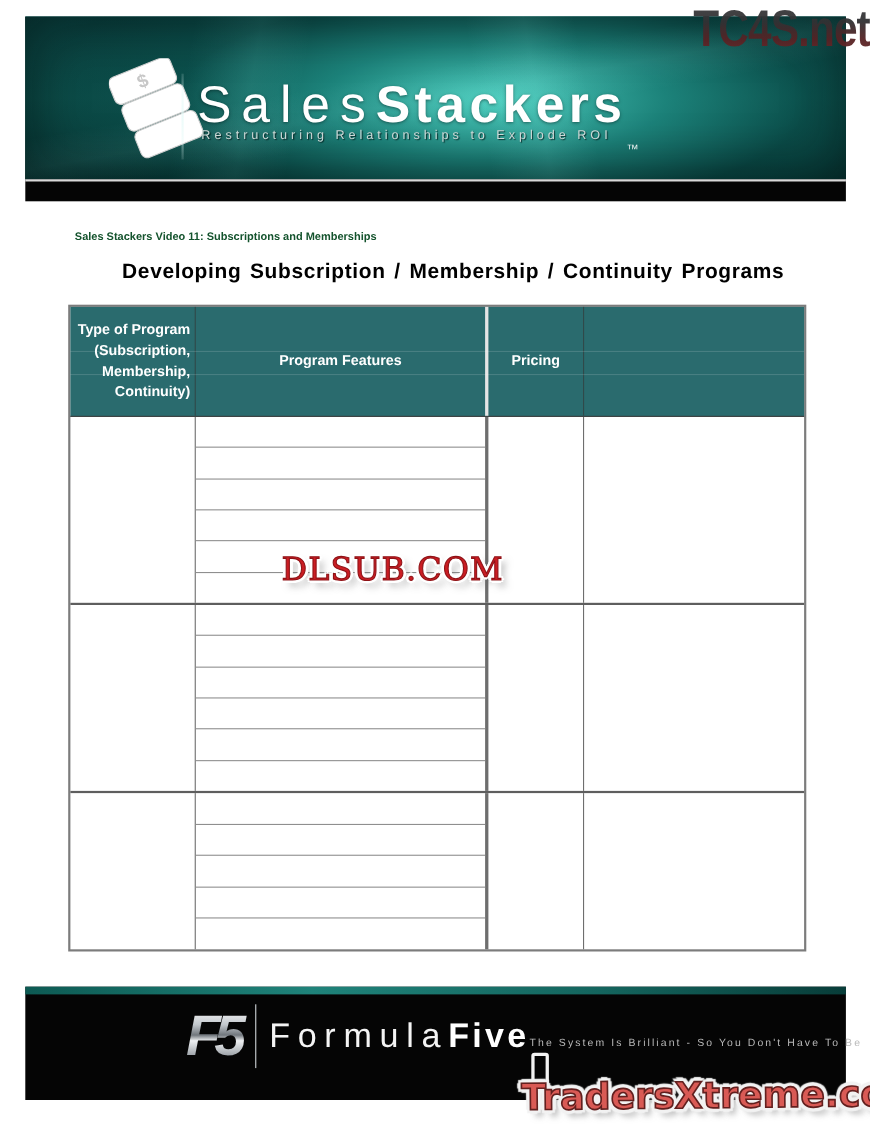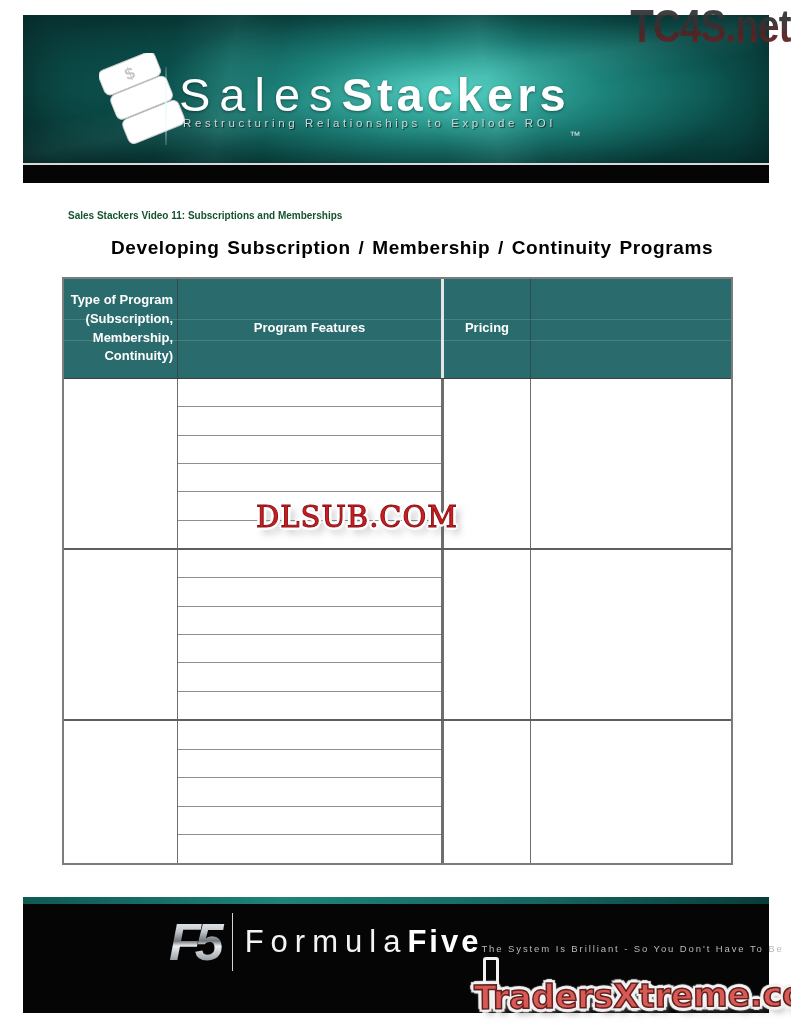--- a/index.html
+++ b/index.html
@@ -117,21 +117,21 @@
   .row-group.g3 { flex:1; border-top:2px solid #5e5e5e; }
   .row-group .col-type, .row-group .col-feat, .row-group .col-price {
     border-right-color:#6e6e6e;
   }
   .features-stack { display:flex; flex-direction:column; height:100%; }
   .feature-row { flex:1; border-bottom:1px solid #8f8f8f; }
   .feature-row:last-child { border-bottom:none; }
 
   
   .footer {
-    position:absolute; left:23px; top:897px; width:746px; height:116px;
+    position:absolute; left:23px; top:897px; width:746px; height:103px;
     background:#050505;
   }
   .footer-teal {
     position:absolute; left:0; top:0; width:100%; height:7px;
     background:linear-gradient(90deg,#0d5a53 0%,#1f837a 35%,#14655e 70%,#083d39 100%);
   }
   .f5-row { position:absolute; left:146px; top:16px; display:flex; align-items:center; }
   .f5-mono {
     font-size:52px; font-weight:bold; font-style:italic; letter-spacing:-6px;
     background:linear-gradient(180deg,#fdfdfd 0%,#c2c7cc 30%,#70767c 48%,#eef0f2 58%,#9aa0a6 85%,#d8dadc 100%);

